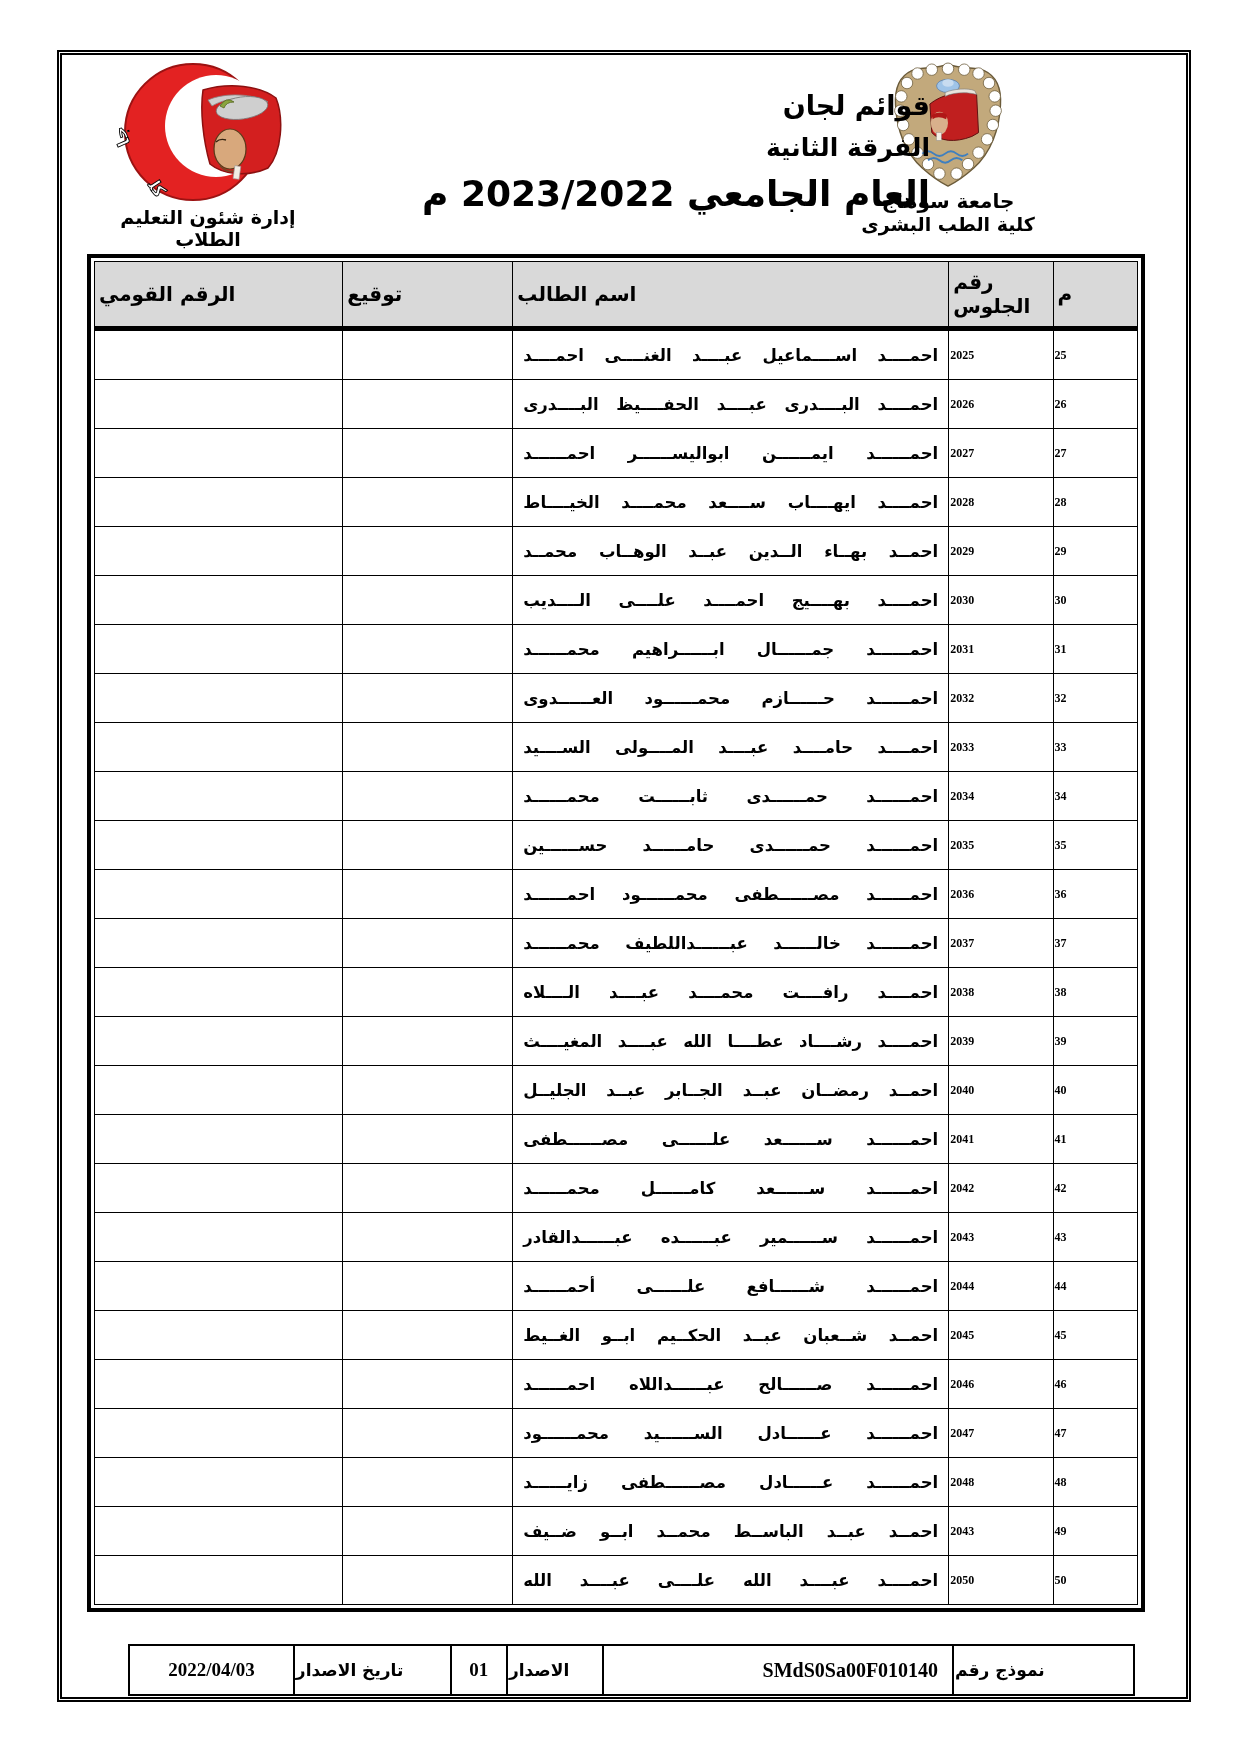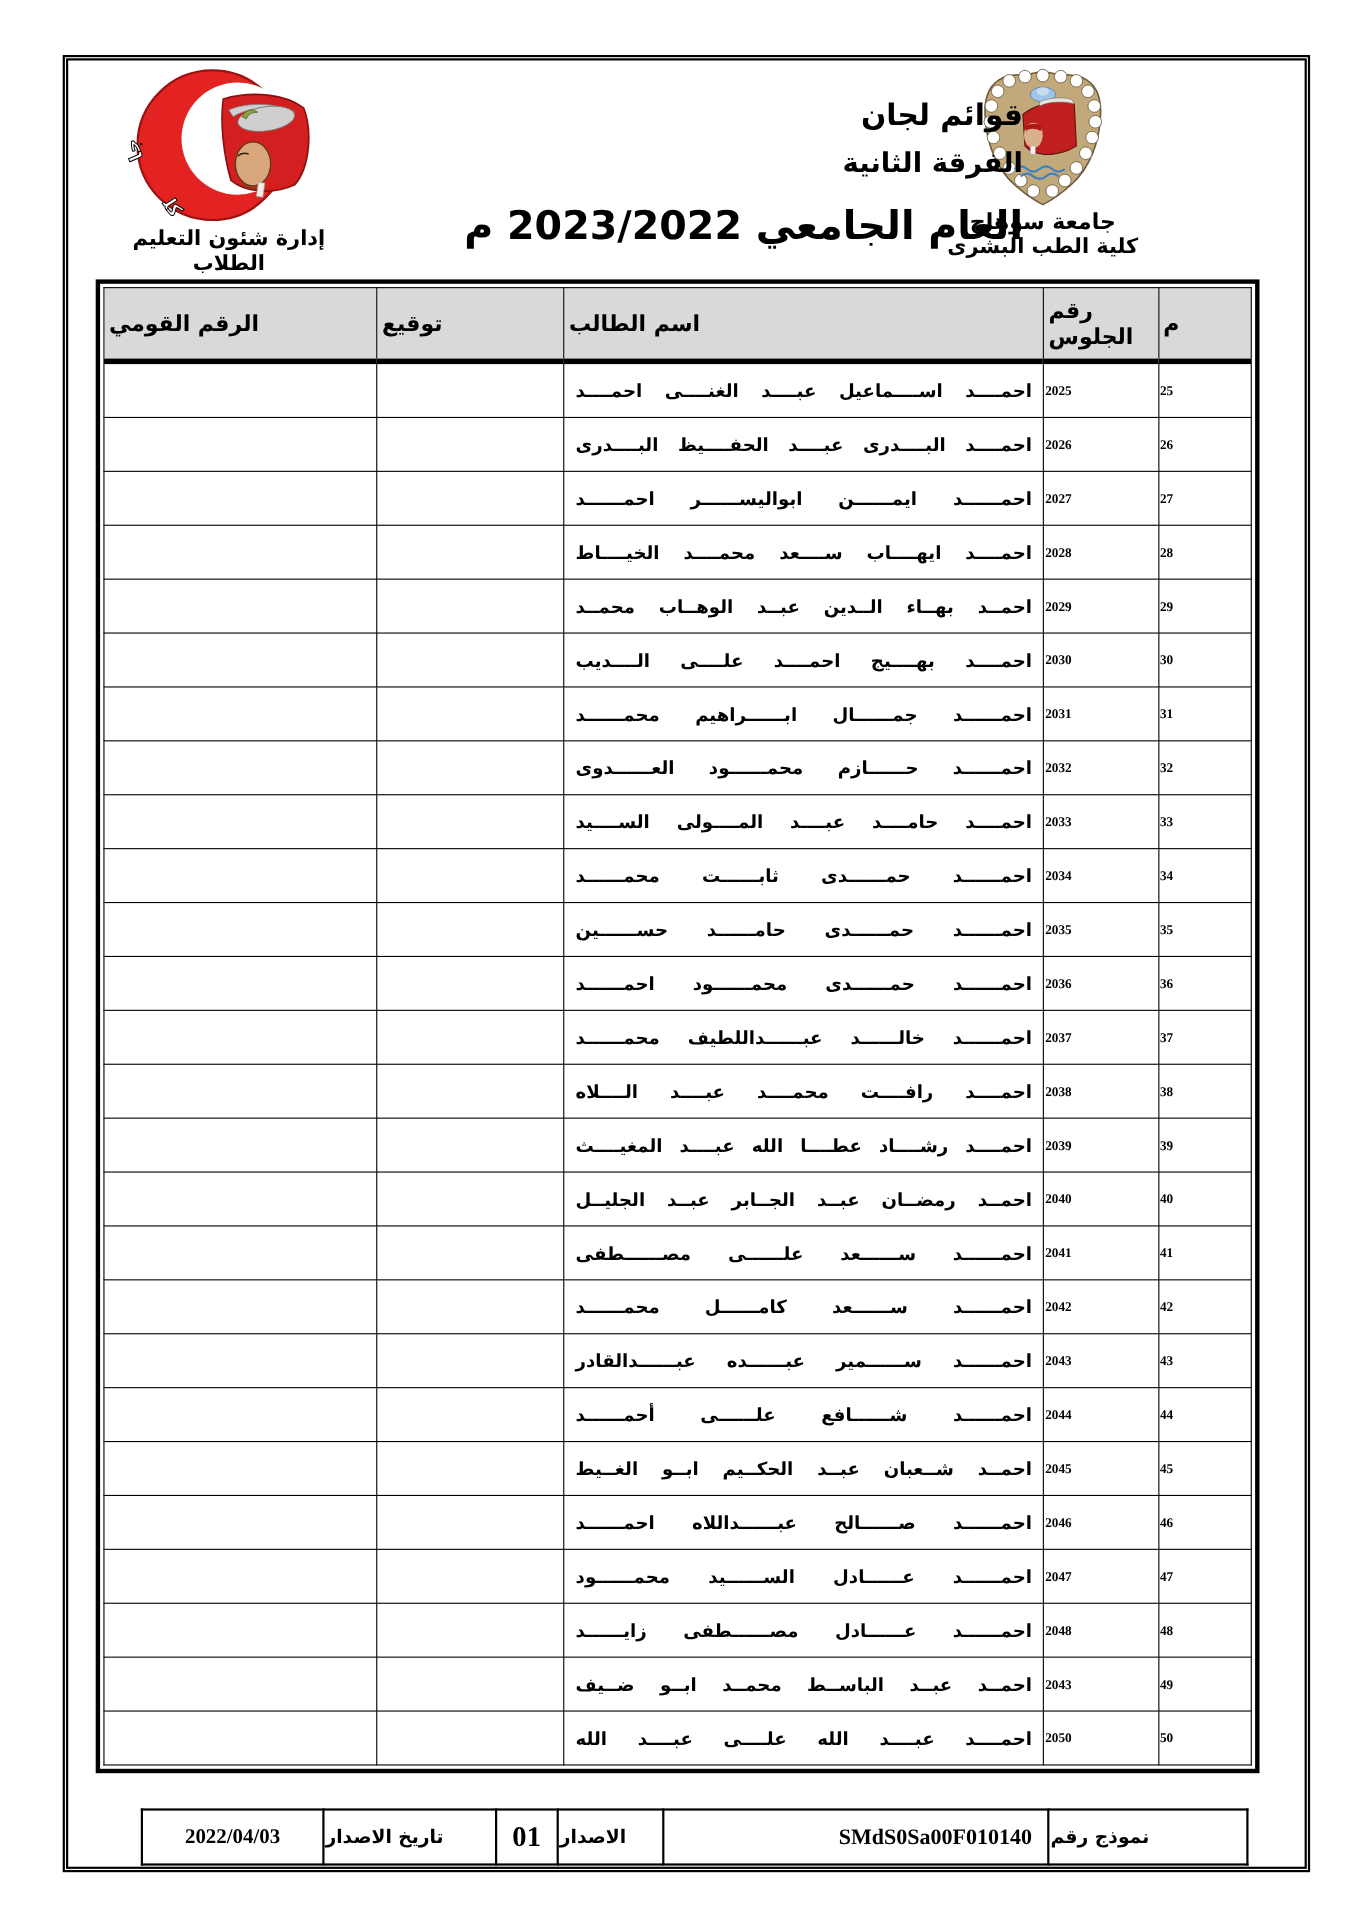--- a/index.html
+++ b/index.html
@@ -4,21 +4,21 @@
 <style>
   html,body{margin:0;padding:0;background:#fff;}
   .page{position:relative;width:1241px;height:1754px;background:#fff;color:#000;
         font-family:"DejaVu Sans",sans-serif;overflow:hidden;}
   .frame{position:absolute;left:57px;top:50px;width:1134px;height:1652px;
          border:5px double #000;box-sizing:border-box;}
 
   
   .head-center{position:absolute;left:310px;top:90px;width:620px;text-align:right;font-weight:bold;}
   .title1{font-size:27px;margin-bottom:12px;}
-  .title2{font-size:25px;margin-bottom:23px;}
+  .title2{font-size:25px;margin-bottom:11px;}
   .title3{font-size:36px;}
 
   .head-right{position:absolute;left:836px;top:62px;width:224px;text-align:center;font-weight:bold;}
   .head-right svg{width:124px;height:126px;display:block;margin:0 auto;}
   .org-line1{font-size:20px;margin-top:1px;}
   .org-line2{font-size:19px;}
 
   .head-left{position:absolute;left:92px;top:56px;width:232px;text-align:center;font-weight:bold;}
   .head-left svg{width:210px;height:150px;display:block;margin:0 auto;}
   .admin-caption{font-size:19px;margin-top:0;}
@@ -34,21 +34,21 @@
   td.c-idx,td.c-seat{font-family:"Liberation Serif",serif;font-weight:bold;font-size:12px;text-align:left;}
   td.c-name{font-weight:bold;font-size:16.5px;text-align:justify;text-align-last:justify;
             padding:0 10px;white-space:nowrap;}
   td.c-sig,td.c-nid{background:#fff;}
 
   
   .footer-bar{position:absolute;left:128px;top:1644px;width:1007px;border-collapse:collapse;}
   .footer-bar td{border:2px solid #000;height:46px;font-weight:bold;vertical-align:middle;}
   .f-ar{font-size:17px;text-align:left;padding-right:10px;}
   .f-code{font-family:"Liberation Serif",serif;font-size:20px;text-align:right;padding-right:14px;}
-  .f-num{font-family:"Liberation Serif",serif;font-size:26px;text-align:center;}
+  .f-num{font-family:"Liberation Serif",serif;font-size:19px;text-align:center;}
   .f-date{font-family:"Liberation Serif",serif;font-size:19px;text-align:center;}
 </style>
 </head>
 <body>
 
 <div class="page" dir="rtl">
 
   <div class="frame"></div>
 
   <div class="head-right">
@@ -234,21 +234,21 @@
     <td class="c-idx">35</td>
     <td class="c-seat">2035</td>
     <td class="c-name">احمــــــد حمــــــدى حامــــــد حســــــين</td>
     <td class="c-sig"></td>
     <td class="c-nid"></td>
   </tr>
 
   <tr>
     <td class="c-idx">36</td>
     <td class="c-seat">2036</td>
-    <td class="c-name">احمــــــد حمــــــدى محمــــــود احمــــــد</td>
+    <td class="c-name">احمــــــد مصــــــطفى محمــــــود احمــــــد</td>
     <td class="c-sig"></td>
     <td class="c-nid"></td>
   </tr>
 
   <tr>
     <td class="c-idx">37</td>
     <td class="c-seat">2037</td>
     <td class="c-name">احمــــــد خالــــــد عبــــــداللطيف محمــــــد</td>
     <td class="c-sig"></td>
     <td class="c-nid"></td>

